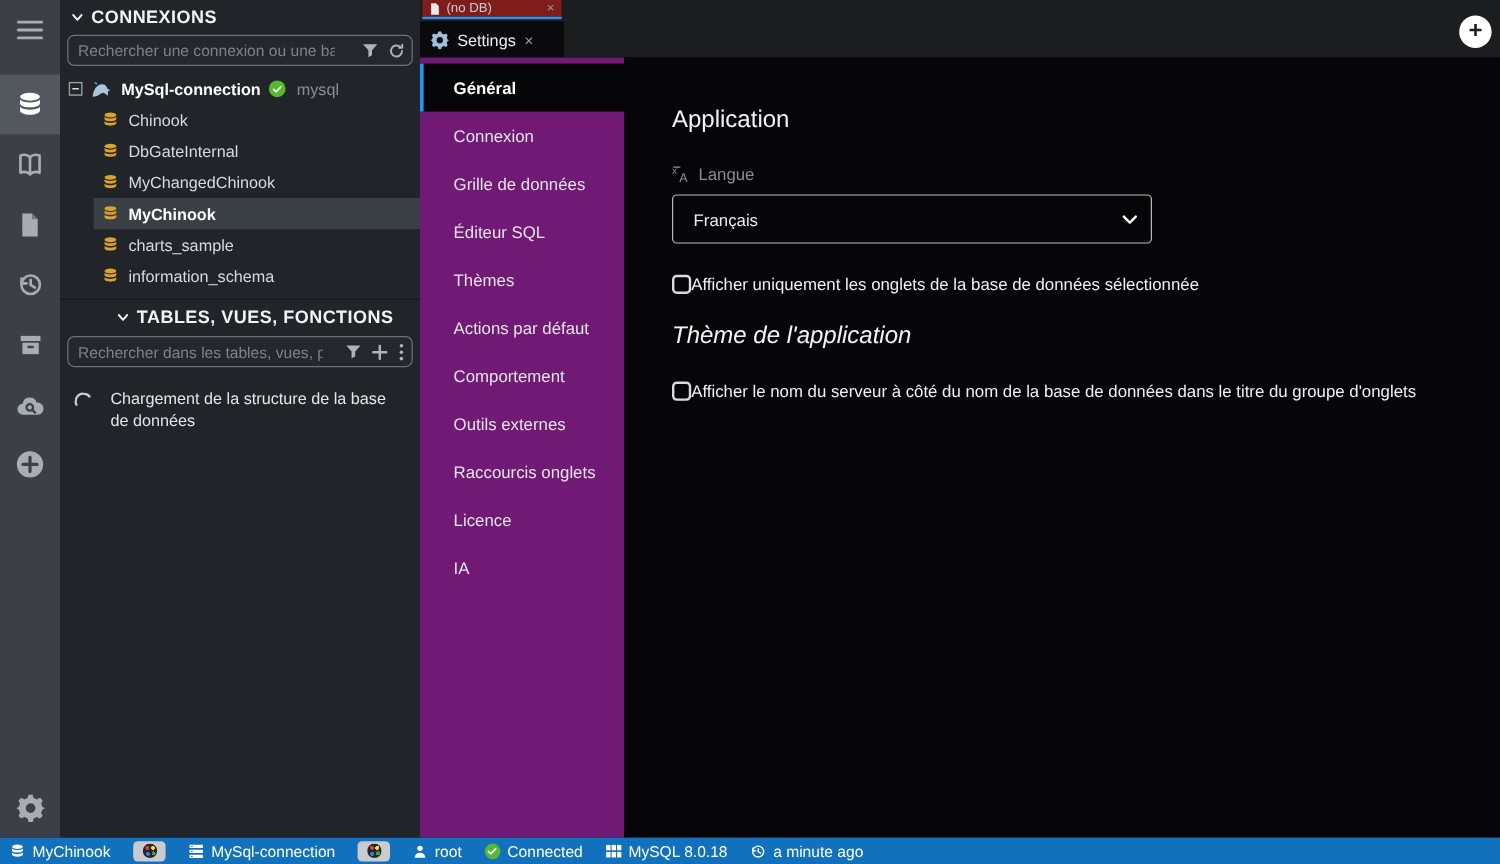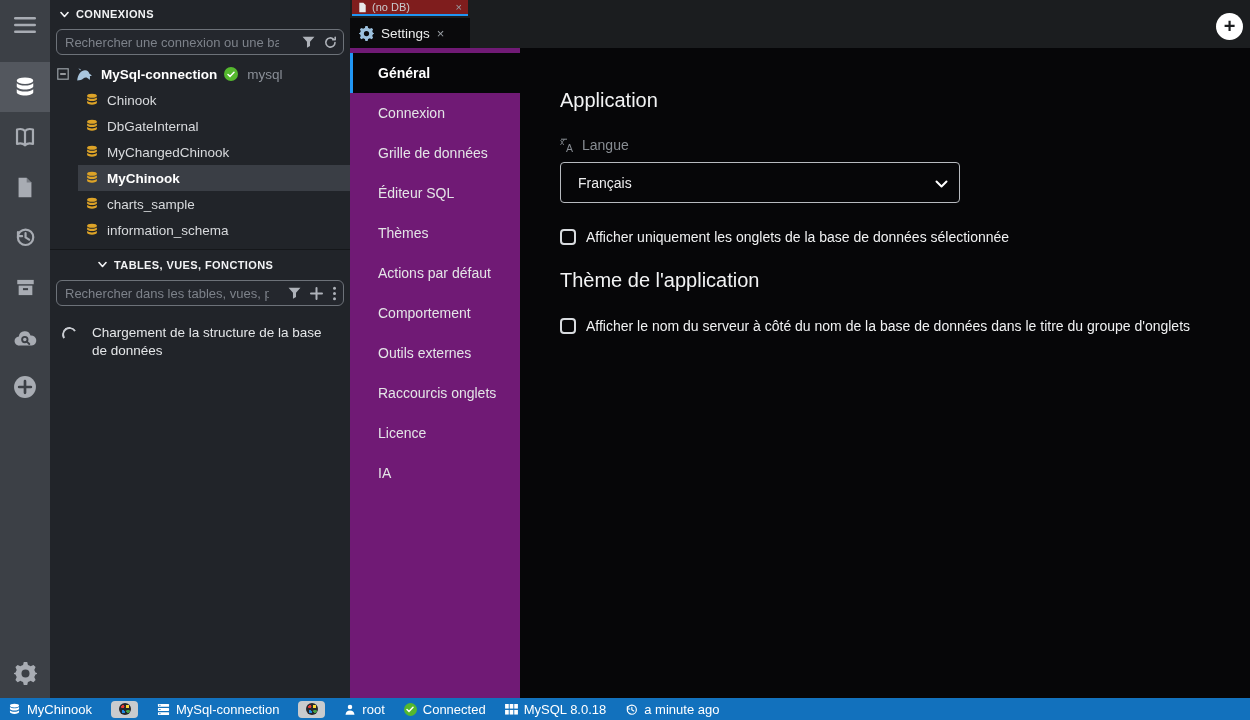--- a/index.html
+++ b/index.html
@@ -14,21 +14,21 @@
     justify-content:center; color:#a8acb3; cursor:pointer; }
   .iconbar .cell.first { height:50px; }
   .iconbar .cell.active { background:#53575e; color:#ffffff; }
   .iconbar .spacer { flex:1; }
   .iconbar svg { display:block; }
 
   
   .sidebar { position:absolute; left:50px; top:0; bottom:22px; width:300px;
     background:#212429; color:#dcdee1; z-index:4; overflow:hidden; }
   .section-header { height:26px; display:flex; align-items:center; gap:7px;
-    padding:2px 0 0 10px; font-size:11px; font-weight:bold; letter-spacing:.4px;
+    padding:2px 0 0 10px; font-size:15px; font-weight:bold; letter-spacing:.4px;
     color:#f2f3f5; cursor:pointer; }
   .section-header.tables { border-top:1px solid #15171a; margin-top:6px; height:28px;padding-left:48px; }
   .searchbox { position:relative; margin:3px 6px 6px 6px; height:26px; }
   .searchbox input { width:100%; height:26px; background:#24272d;
     border:1px solid #6d7279; border-radius:6px; color:#d5d8db; font-size:13px;
     padding:0 64px 0 8px; outline:none; font-family:"Liberation Sans",sans-serif; }
   .searchbox input::placeholder { color:#7d828a; }
   .searchbox .box-icons { position:absolute; right:7px; top:0; height:26px;
     display:flex; align-items:center; gap:9px; color:#aeb2b9; }
   .searchbox .box-icons svg { cursor:pointer; }
@@ -74,26 +74,26 @@
     background:#060608; color:#eceded; padding:41px 0 0 40px; }
   .h-section { font-size:20px; font-weight:normal; color:#f2f3f4; }
   .field-label { display:flex; align-items:center; gap:7px; margin-top:25px;
     font-size:14px; color:#888d93; }
   .select-wrap { position:relative; width:400px; margin-top:9px; }
   .select-wrap select { appearance:none; -webkit-appearance:none; width:400px;
     height:41px; background:#060608; color:#ededee; border:1px solid #b7babf;
     border-radius:4px; font-size:14px; padding:0 34px 0 17px; outline:none;
     font-family:"Liberation Sans",sans-serif; cursor:pointer; }
   .select-wrap .chev { position:absolute; right:12px; top:13px; pointer-events:none; }
-  .check-row { display:flex; align-items:center; gap:10px; margin-top:26px; }
+  .check-row { display:flex; align-items:center; margin-top:26px; }
   .check-row input[type=checkbox] { appearance:none; -webkit-appearance:none;
     width:16px; height:16px; border:2px solid #d8dbdf; border-radius:4px;
     background:transparent; cursor:pointer; flex:none; }
   .check-row label { font-size:14px; color:#f0f1f2; cursor:pointer; }
-  .h-theme { margin-top:24px; }
+  .h-theme { margin-top:24px;font-style:italic; }
 
   
   .statusbar { position:absolute; left:0; bottom:0; width:1250px; height:22px;
     background:#1271bd; color:#ffffff; display:flex; align-items:center;
     padding:0 8px; font-size:13px; z-index:10; }
   .sb-item { display:flex; align-items:center; gap:6px; margin-right:19px; }
   .sb-badge { background:#c9cbce; border-radius:4px; width:27px; height:17px;
     display:flex; align-items:center; justify-content:center; margin-right:19px;
     cursor:pointer; }
   .palette { width:12px; height:12px; border-radius:50%;

